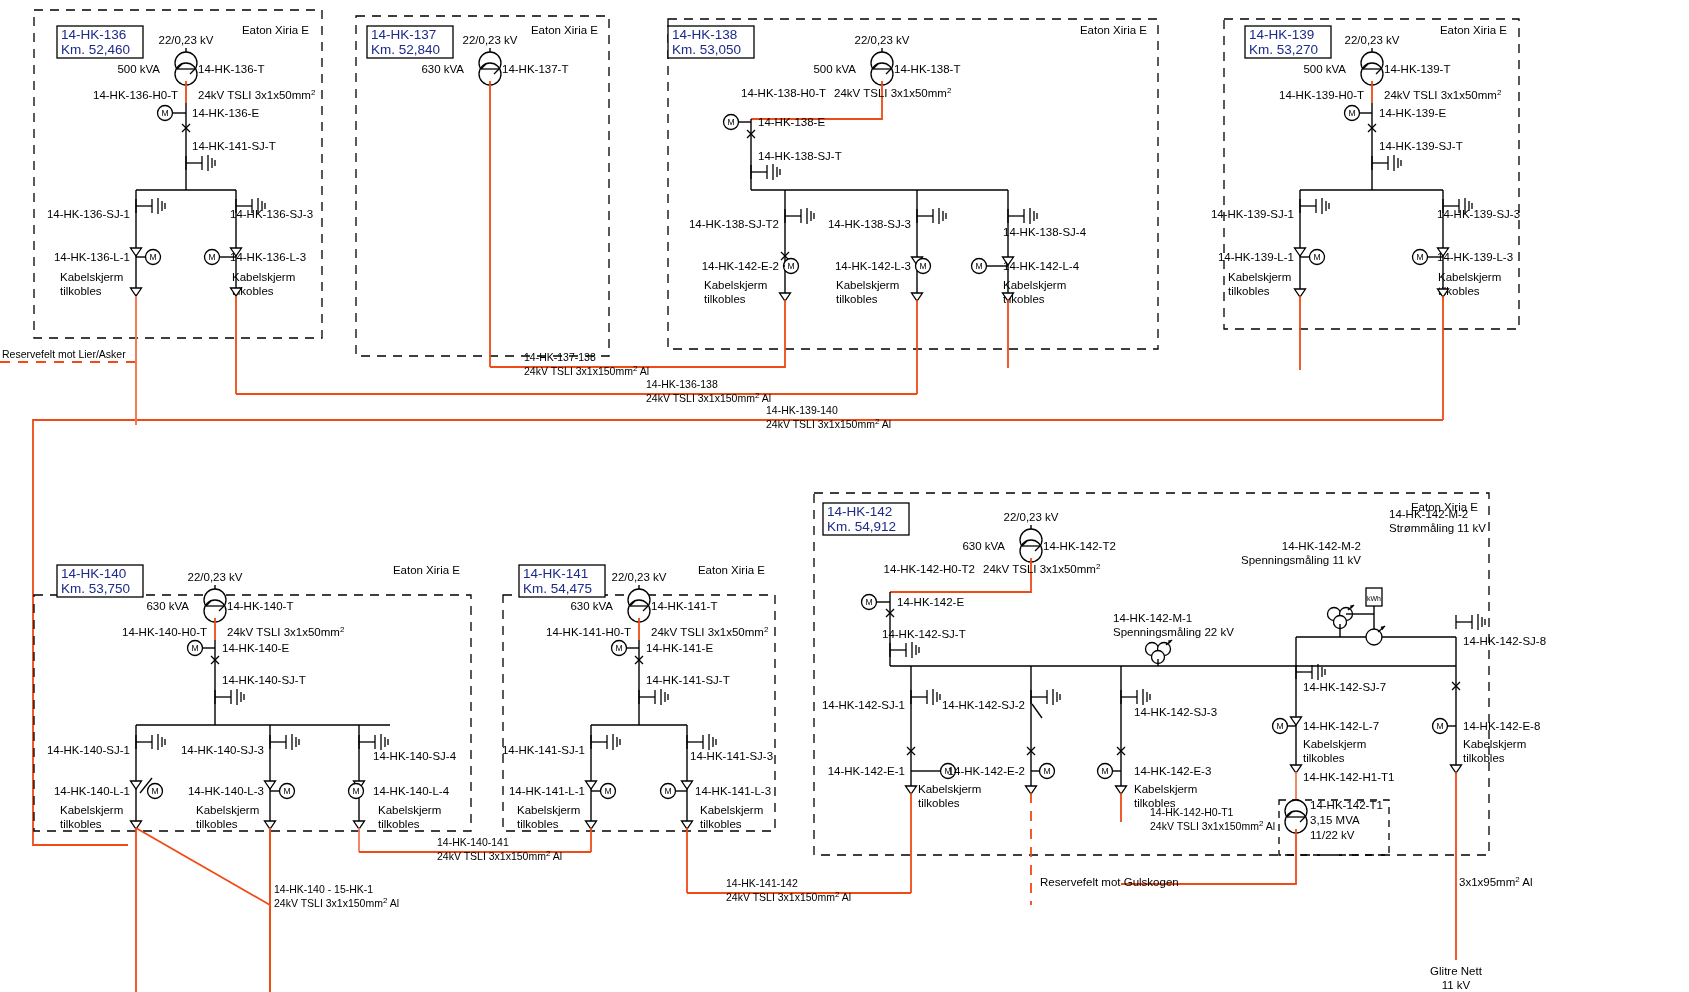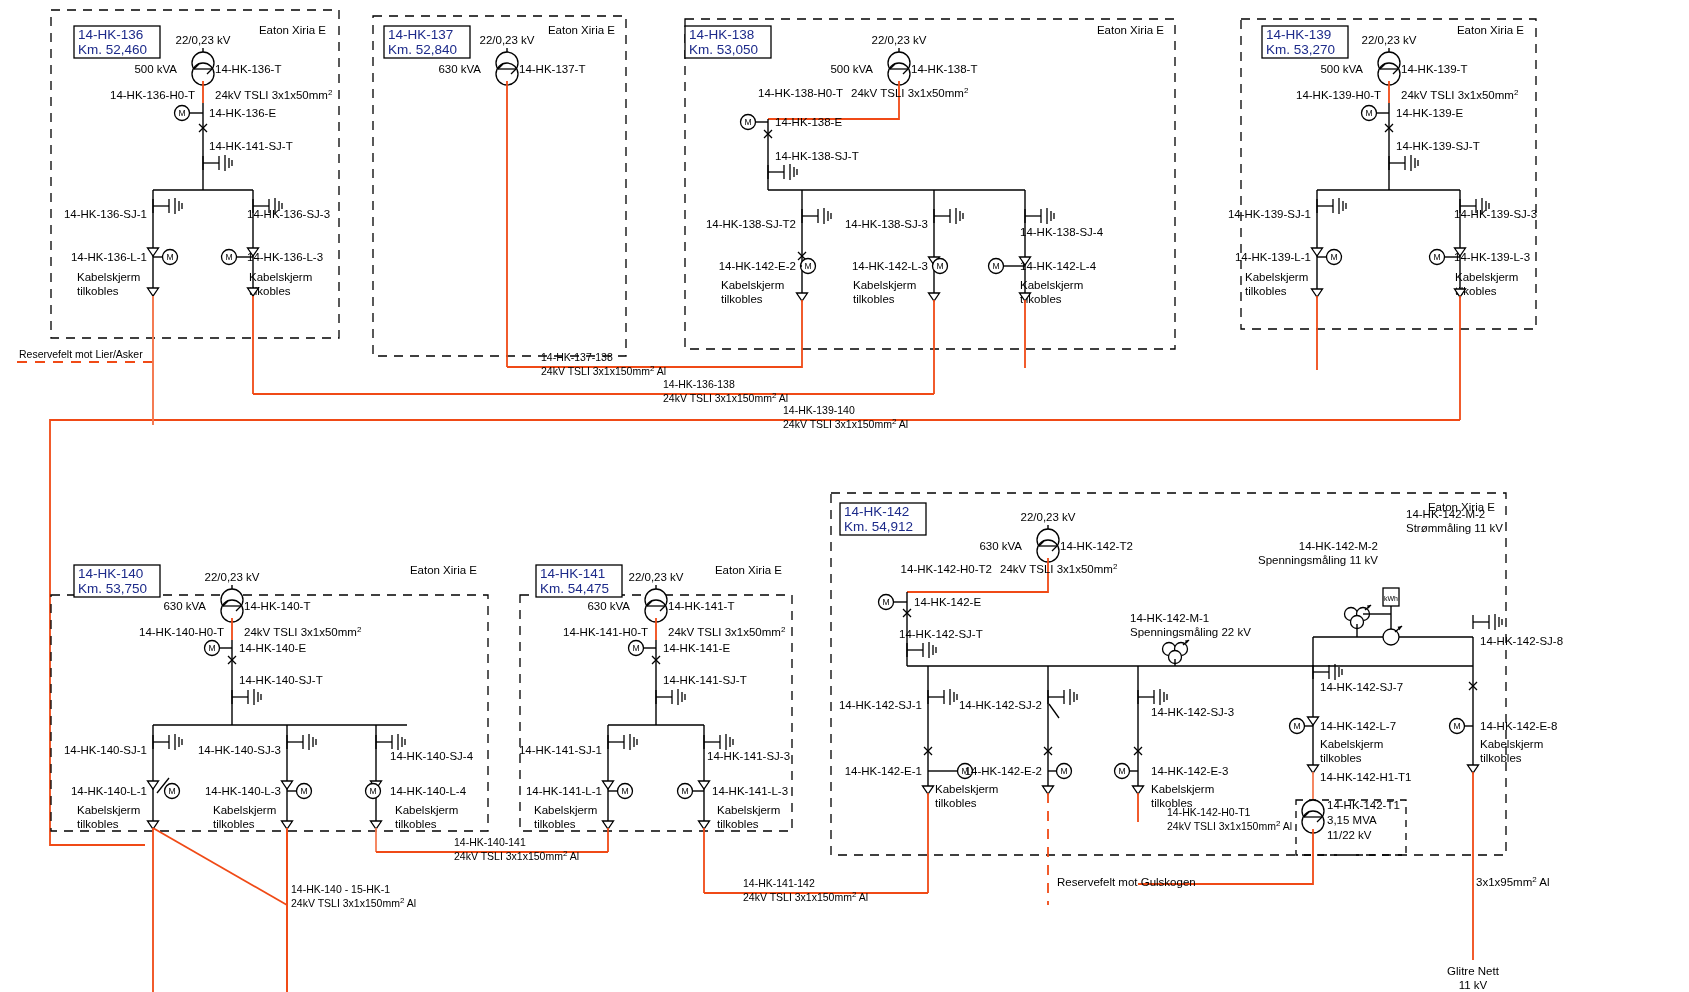--- a/index.html
+++ b/index.html
@@ -1,18 +1,18 @@
 <!DOCTYPE html>
 <html><head>
 <meta charset="utf-8">
 <style>
   html,body{margin:0;padding:0;background:#ffffff;}
   body{width:1689px;height:992px;position:relative;overflow:hidden;
        font-family:"Liberation Sans", sans-serif;color:#000;}
-  #stage{position:absolute;left:17px;top:0;width:1528px;height:992px;text-align:right;}
+  #stage{position:absolute;left:0;top:0;width:1528px;height:992px;text-align:right;}
   svg#diagram{position:absolute;left:0;top:0;width:1689px;height:992px;}
   .t{font-family:"Liberation Sans", sans-serif;font-size:11.5px;fill:#000;}
   .t.sm{font-size:10.5px;}
   .tag{font-family:"Liberation Sans", sans-serif;font-size:13.5px;fill:#1c2a8a;}
   .sup{font-size:8px;}
   .wire{stroke:#000;stroke-width:1.4;fill:none;}
   .bus{stroke:#000;stroke-width:1.6;fill:none;}
   .cable{stroke:#f04a16;stroke-width:1.8;fill:none;}
   .cablelite{stroke:#f47b52;stroke-width:1.8;fill:none;}
   .dashbox{stroke:#000;stroke-width:1.3;fill:none;stroke-dasharray:9 7;}

